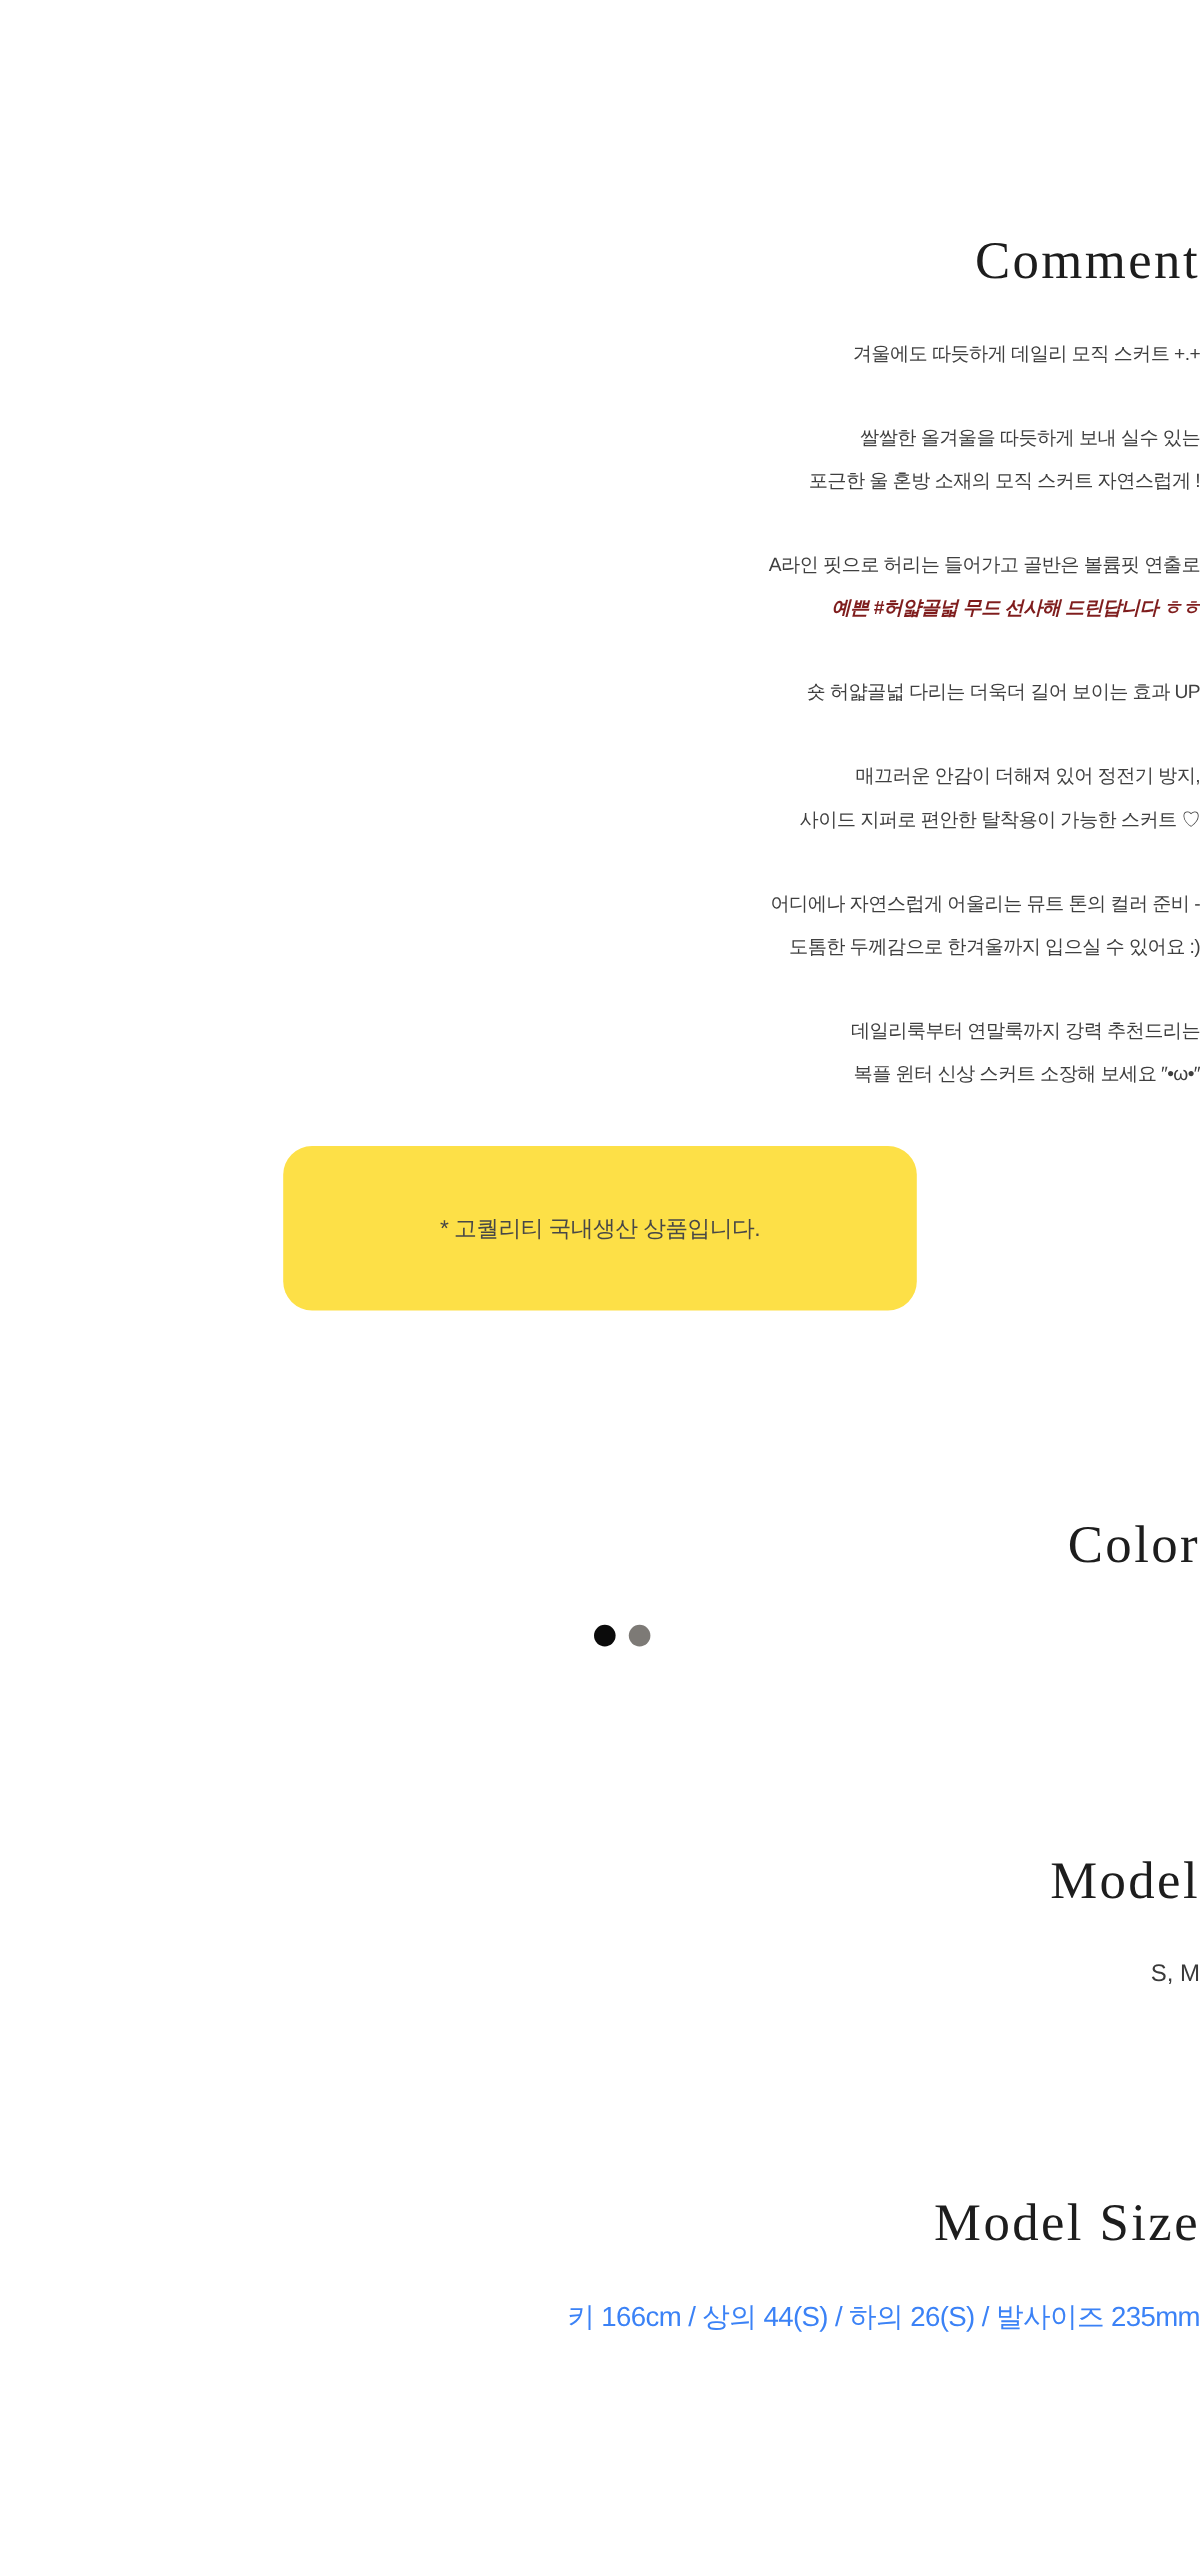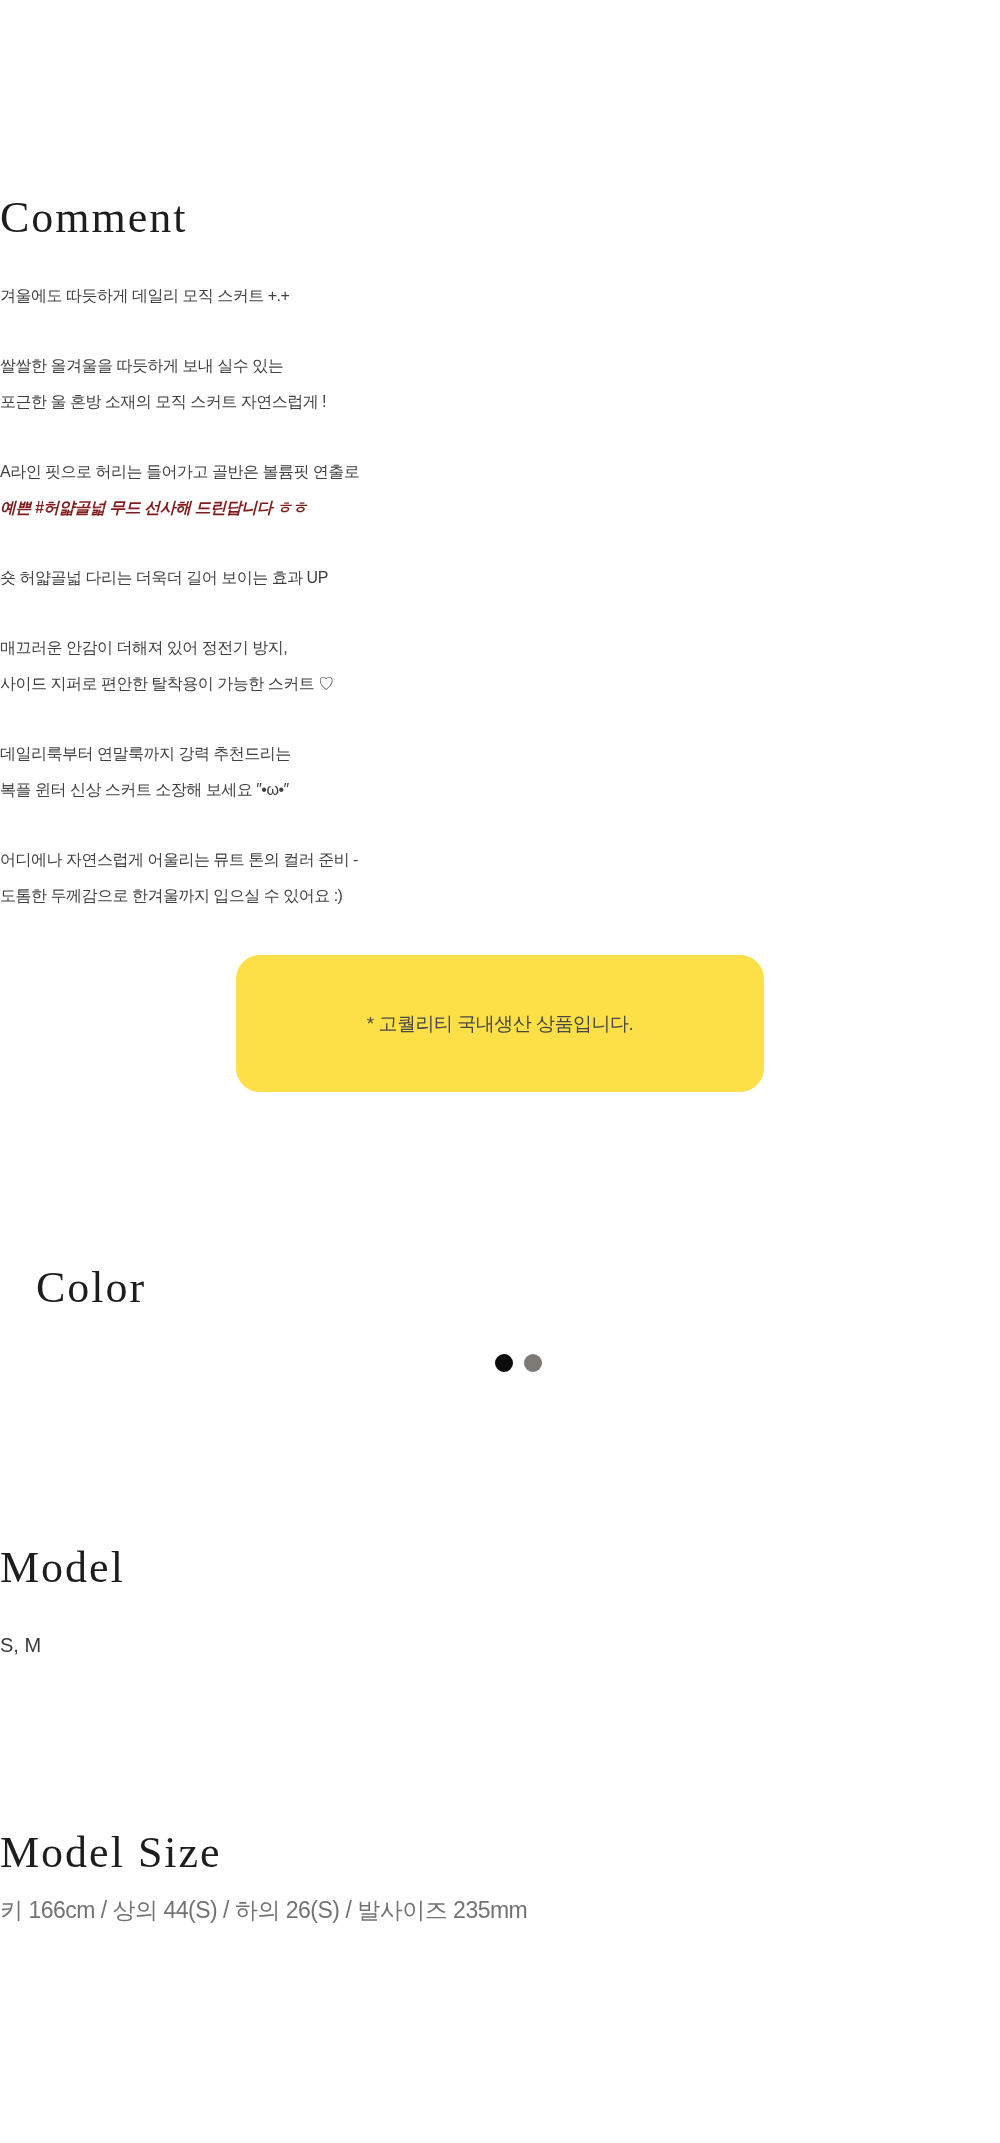--- a/index.html
+++ b/index.html
@@ -4,21 +4,21 @@
 <style>
   * { margin: 0; padding: 0; box-sizing: border-box; }
   html, body { background: #ffffff; }
   .page {
     position: relative;
     width: 1000px;
     height: 2143px;
     margin: 0 auto;
     background: #ffffff;
     overflow: hidden;
-    text-align: left;
+    text-align: right;
     font-family: "Liberation Sans", sans-serif;
     border-radius: 15px;
   }
   .section-comment { padding-top: 192px; }
   .serif-heading {
     font-family: "Liberation Serif", serif;
     font-weight: 400;
     font-size: 44px;
     line-height: 52px;
     letter-spacing: 2px;
@@ -65,42 +65,42 @@
   }
   .section-size { margin-top: 170px; }
   .size-value {
     margin-top: 36px;
     font-size: 20px;
     line-height: 30px;
     color: #3a3a3a;
   }
   .section-model { margin-top: 167px; }
   .model-value {
-    margin-top: 16px;
+    margin-top: 36px;
     font-size: 23px;
     line-height: 30px;
-    color: #737373;
+    color: #3b82f6;
     letter-spacing: -0.5px;
   }
 </style>
 </head>
 <body>
 
 <div class="page">
 
   <div class="section-comment">
     <div class="serif-heading">Comment</div>
     <div class="paragraphs" id="paragraphs">
         <p><span>겨울에도 따듯하게 데일리 모직 스커트 +.+</span></p>
         <p><span>쌀쌀한 올겨울을 따듯하게 보내 실수 있는</span><br><span>포근한 울 혼방 소재의 모직 스커트 자연스럽게 !</span></p>
         <p><span>A라인 핏으로 허리는 들어가고 골반은 볼륨핏 연출로</span><br><span class="bold">예쁜 #허얇골넓 무드 선사해 드린답니다 ㅎㅎ</span></p>
         <p><span>숏 허얇골넓 다리는 더욱더 길어 보이는 효과 UP</span></p>
         <p><span>매끄러운 안감이 더해져 있어 정전기 방지,</span><br><span>사이드 지퍼로 편안한 탈착용이 가능한 스커트 ♡</span></p>
+        <p><span>어디에나 자연스럽게 어울리는 뮤트 톤의 컬러 준비 -</span><br><span>도톰한 두께감으로 한겨울까지 입으실 수 있어요 :)</span></p>
         <p><span>데일리룩부터 연말룩까지 강력 추천드리는</span><br><span>복플 윈터 신상 스커트 소장해 보세요 ″•ω•″</span></p>
-        <p><span>어디에나 자연스럽게 어울리는 뮤트 톤의 컬러 준비 -</span><br><span>도톰한 두께감으로 한겨울까지 입으실 수 있어요 :)</span></p>
       </div>
     <div class="notice-box">
       <span class="notice-text">* 고퀄리티 국내생산 상품입니다.</span>
     </div>
   </div>
 
   <div class="section-color">
     <div class="serif-heading">Color</div>
     <div class="swatch-row" id="swatches">
         <span class="swatch" style="background: rgb(11, 11, 11);"></span>

